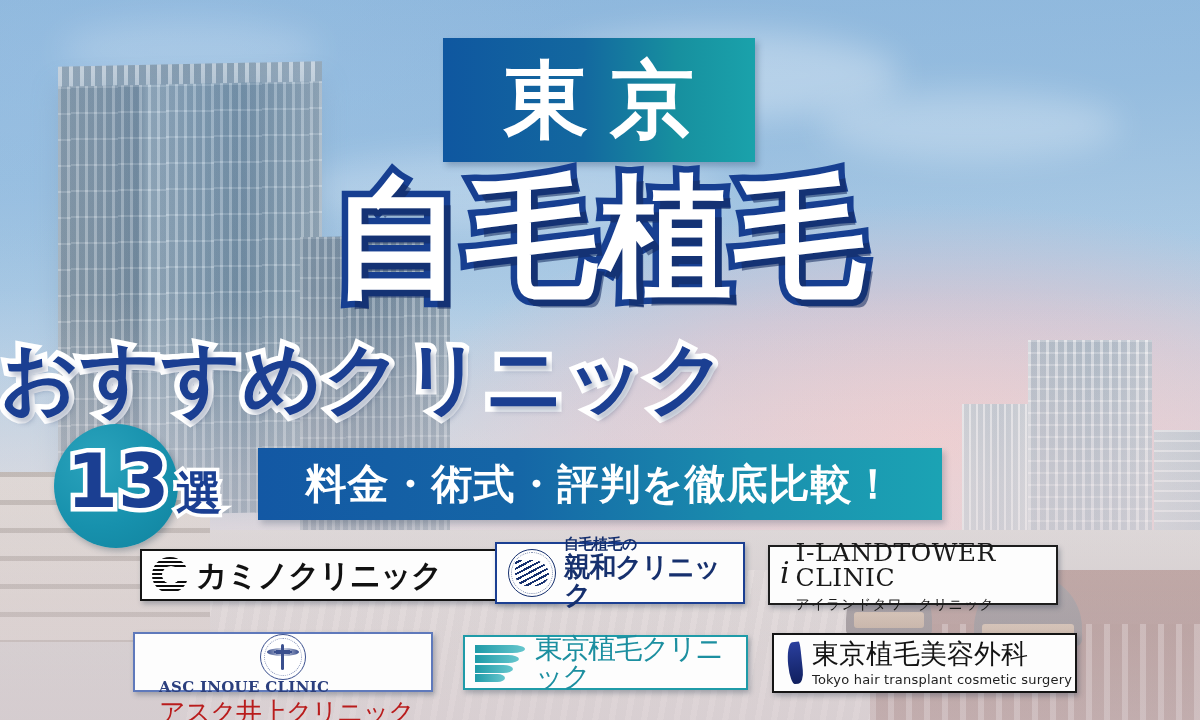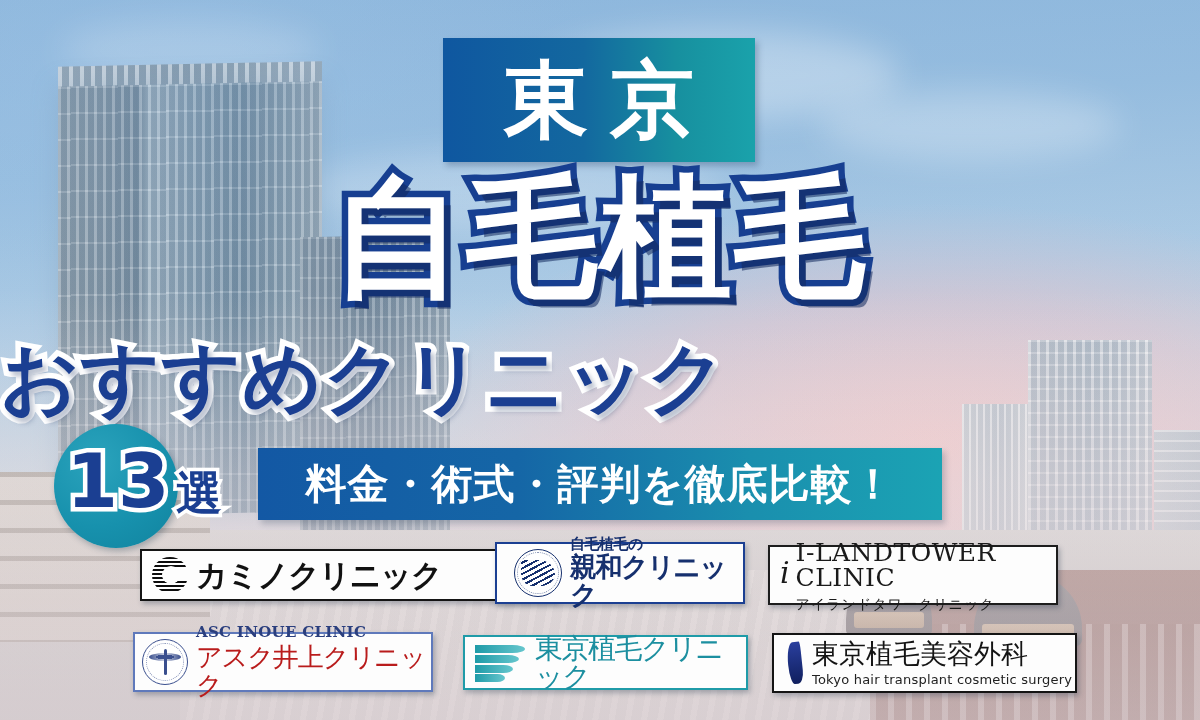--- a/index.html
+++ b/index.html
@@ -213,23 +213,23 @@
     font-family:Liberation Serif, serif;
   }
 
   
   .logo{
     position:absolute;background:#fdfdfd;box-sizing:border-box;
     display:flex;align-items:center;
     box-shadow:2px 3px 5px rgba(30,50,70,.3);
   }
   .logo-1{left:140px;top:549px;width:416px;height:52px;border:2px solid #141414;padding-left:10px;}
-  .logo-2{left:495px;top:542px;width:250px;height:62px;border:2px solid #1b3f92;padding-left:17px;}
+  .logo-2{left:495px;top:542px;width:250px;height:62px;border:2px solid #1b3f92;padding-left:11px;}
   .logo-3{left:768px;top:545px;width:290px;height:60px;border:2px solid #1d1d1d;padding-left:10px;}
-  .logo-4{left:133px;top:632px;width:300px;height:60px;border:2px solid #5f79bb;padding-left:7px;}
+  .logo-4{left:133px;top:632px;width:300px;height:60px;border:2px solid #5f79bb;padding-left:7px;flex-direction:column;}
   .logo-5{left:463px;top:635px;width:285px;height:55px;border:2px solid #1f9ba8;padding-left:10px;}
   .logo-6{left:772px;top:633px;width:305px;height:60px;border:2px solid #141414;padding-left:10px;}
 
   .l-text{display:flex;flex-direction:column;justify-content:center;}
 
   .kamino-txt{font-size:31px;font-weight:bold;color:#111;letter-spacing:-1px;line-height:1;
     font-family:"DejaVu Sans","Liberation Sans",sans-serif;}
   .shinwa-small{font-size:15px;font-weight:bold;color:#16306e;line-height:1.1;letter-spacing:-.5px;}
   .shinwa-main{font-size:27px;font-weight:bold;color:#16306e;line-height:1.05;letter-spacing:-1.5px;}
   .island-en{font-size:25px;color:#1a1a1a;letter-spacing:.5px;line-height:1;

